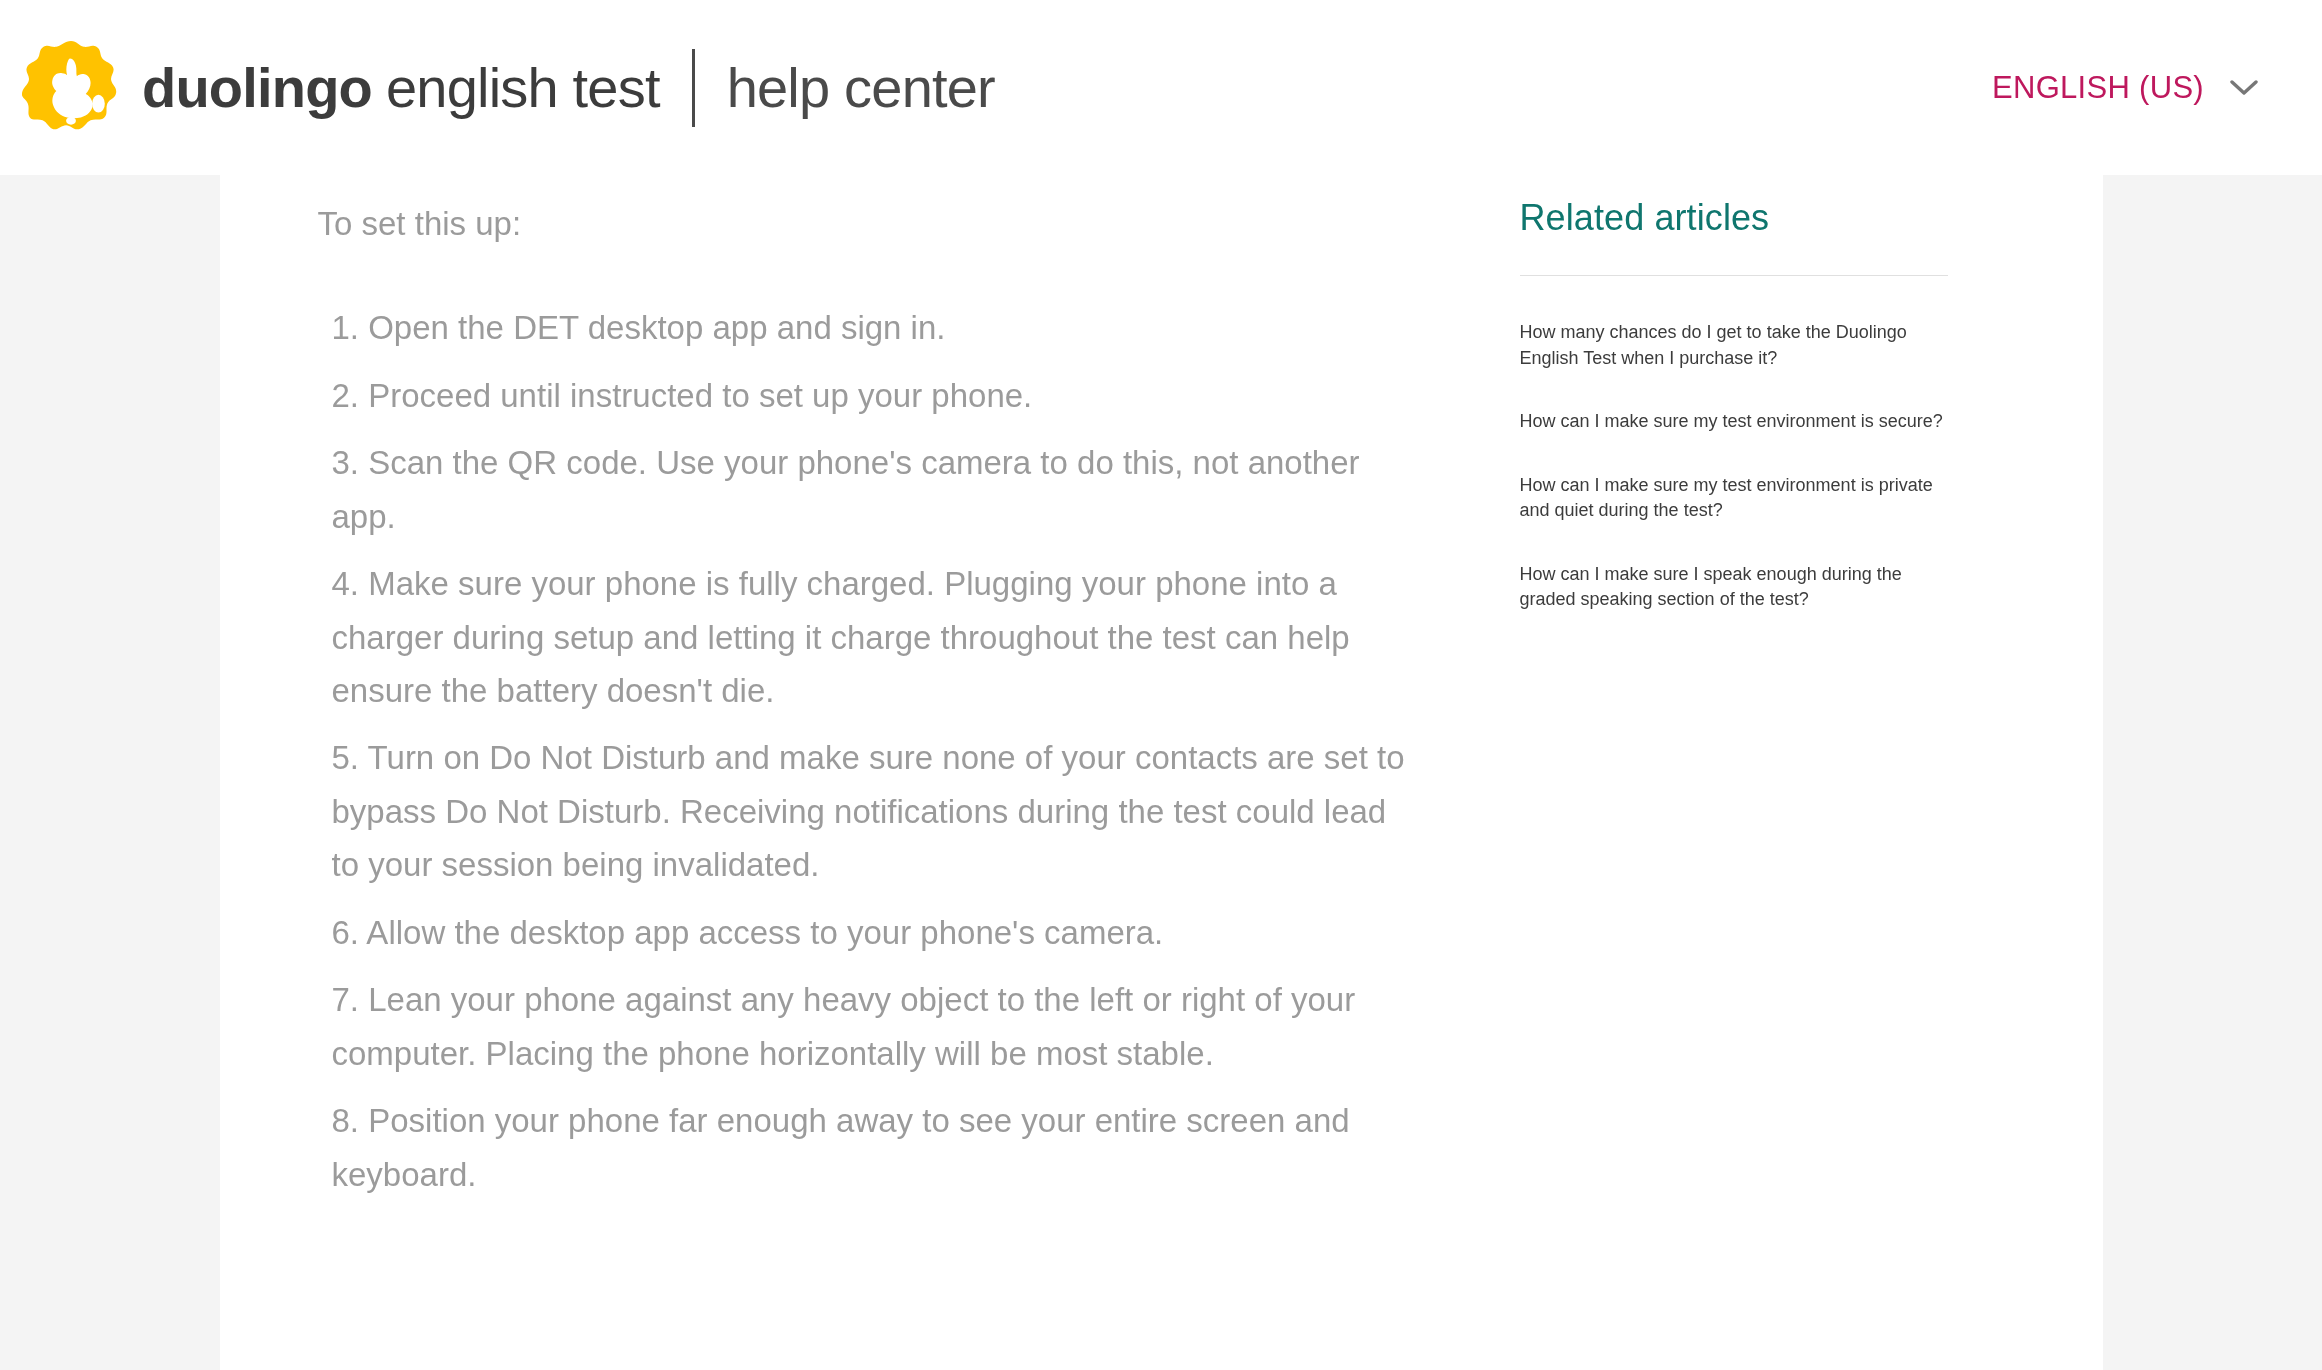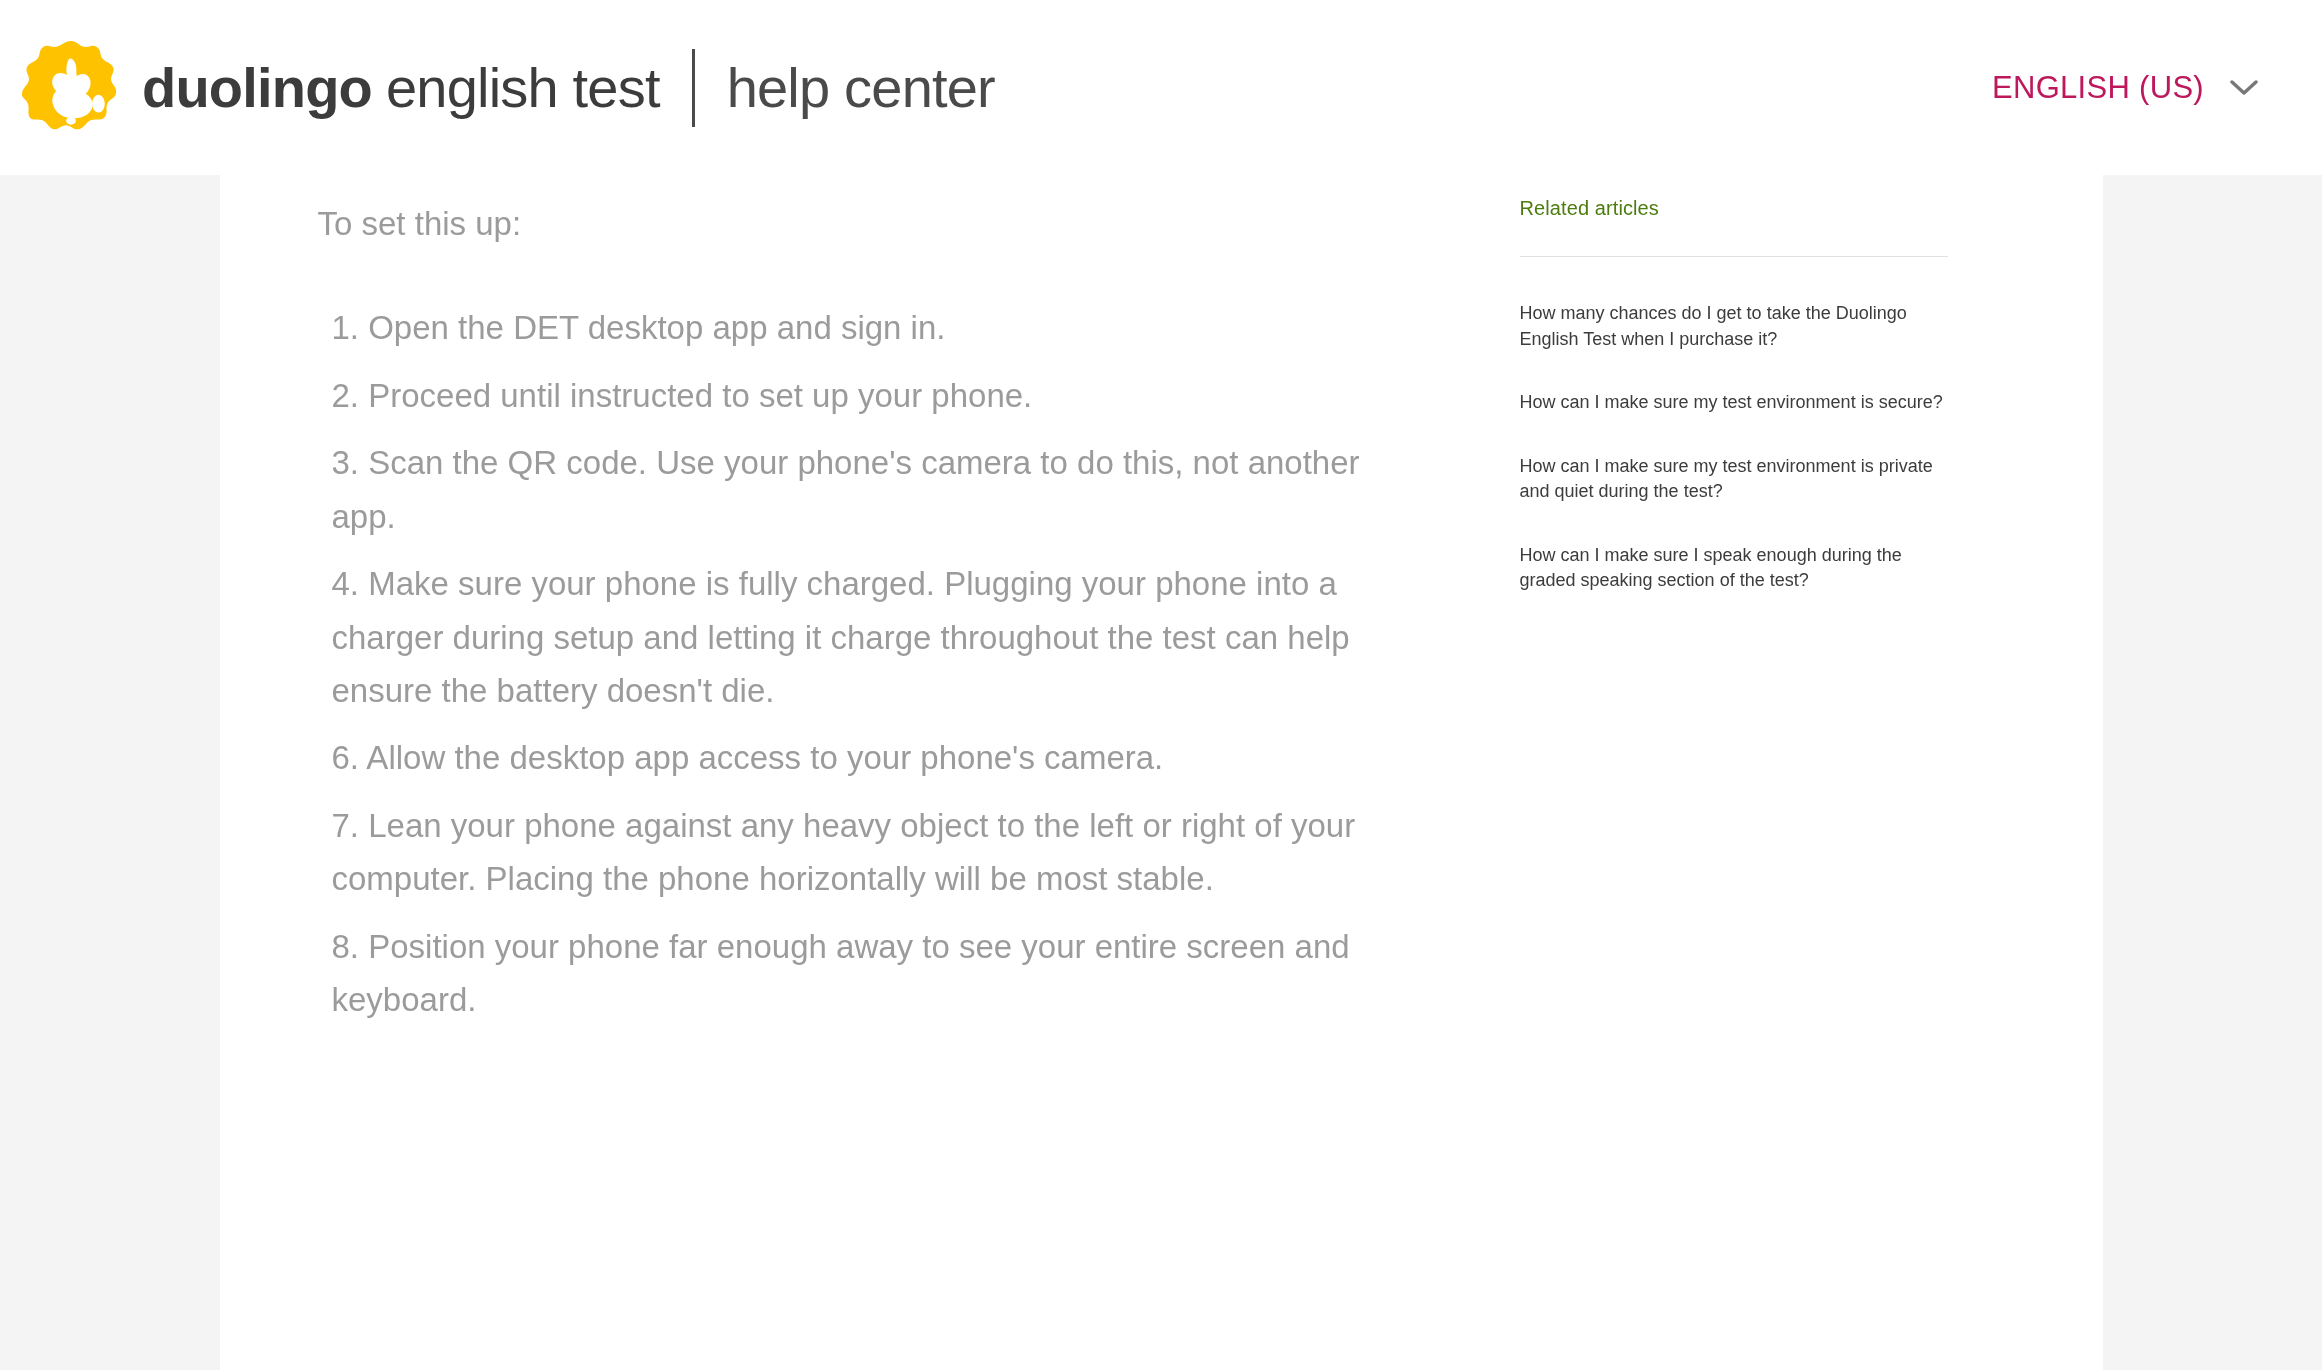--- a/index.html
+++ b/index.html
@@ -137,22 +137,22 @@
     margin: 14px;
   }
 
   
   .related-col {
     width: 560px;
     flex: 0 0 auto;
     padding: 22px 0 0 60px;
   }
   .related-heading {
-    font-size: 20px;
-    color: #4d7c0f;
+    font-size: 36px;
+    color: #0f766e;
     font-weight: 400;
     margin: 0 0 36px 0;
     letter-spacing: 0.1px;
   }
   .related-rule {
     height: 1px;
     background: #e0e0e0;
     border: 0;
     margin: 0 0 44px 0;
     width: 428px;
@@ -236,20 +236,21 @@
 <div class="page-bg">
   <div class="content-card">
 
     <main class="article-col">
       <p class="article-intro">To set this up:</p>
       <ol class="steps-list">
         <li class="step-item">1. Open the DET desktop app and sign in.</li>
         <li class="step-item">2. Proceed until instructed to set up your phone.</li>
         <li class="step-item">3. Scan the QR code. Use your phone's camera to do this, not another app.</li>
         <li class="step-item">4. Make sure your phone is fully charged. Plugging your phone into a charger during setup and letting it charge throughout the test can help ensure the battery doesn't die.</li>
+        <li class="step-item">5. Turn on Do Not Disturb and make sure none of your contacts are set to bypass Do Not Disturb. Receiving notifications during the test could lead to your session being invalidated.</li>
         <li class="step-item">6. Allow the desktop app access to your phone's camera.</li>
         <li class="step-item">7. Lean your phone against any heavy object to the left or right of your computer. Placing the phone horizontally will be most stable.</li>
         <li class="step-item">8. Position your phone far enough away to see your entire screen and keyboard.</li>
       </ol>
     </main>
 
     <aside class="related-col">
       <h2 class="related-heading">Related articles</h2>
       <hr class="related-rule">
       <ul class="related-list">

